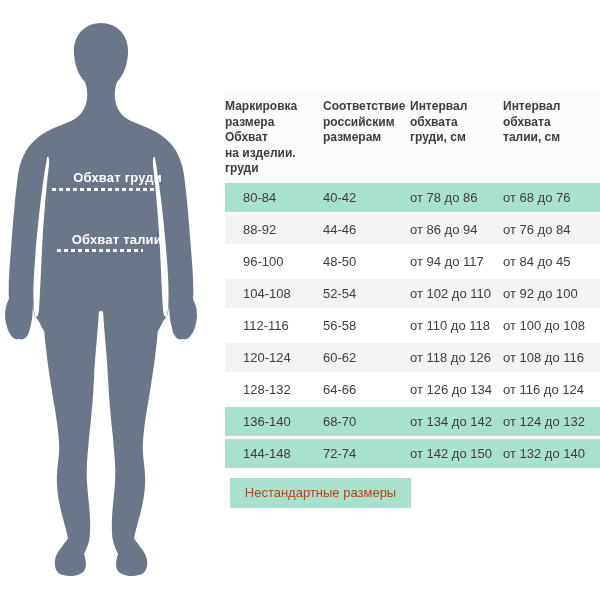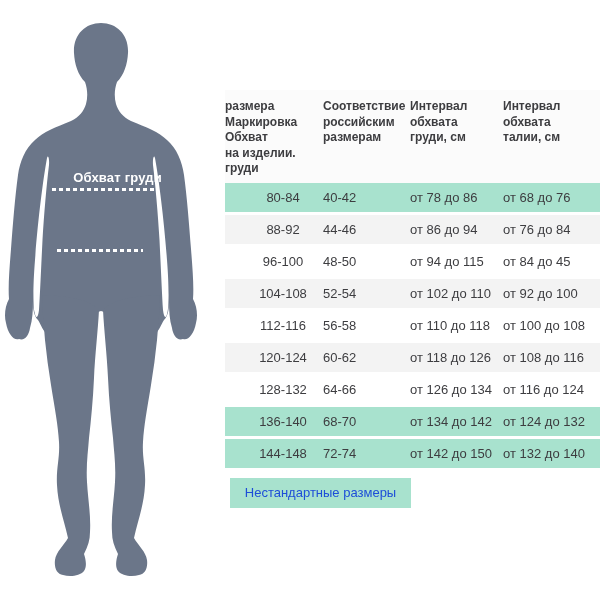--- a/index.html
+++ b/index.html
@@ -39,27 +39,27 @@
 
   .trow {
     display: grid; grid-template-columns: 98px 87px 93px 97px;
     height: 29px; margin-bottom: 3px; align-items: center;
   }
   .trow.white { background: #ffffff; }
   .trow.gray  { background: #f3f3f3; }
   .trow.green { background: #a8e2ce; }
 
   .cell { font-size: 13px; color: #3d3d40; line-height: 29px; white-space: nowrap; }
-  .cell.first { padding-left: 18px; text-align: center; }
+  .cell.first { padding-left: 18px; }
 
   .nonstandard-btn {
     position: absolute; left: 230px; top: 478px; width: 181px; height: 30px;
     background: #a8e2ce; border: none; cursor: pointer;
     font-family: "Liberation Sans", "DejaVu Sans", sans-serif;
-    font-size: 13px; color: #1d4ed8; text-align: center; line-height: 30px;
+    font-size: 13px; color: #c2410c; text-align: center; line-height: 30px;
     display: block;
   }
 </style>
 </head>
 <body>
 
 <div class="stage">
 
   <div class="figure-wrap">
     <svg width="210" height="600" viewBox="0 0 210 600" aria-hidden="true">
@@ -144,29 +144,30 @@
                  C 166 320 164 318 163 310
                  C 162 295 161 270 159.5 240
                  C 158 215 155.5 185 153 165
                  C 152.5 158 154 154 155 158 Z"></path>
       </g>
     </svg>
 
     <div class="measure-label chest">Обхват груди</div>
     <div class="measure-line chest"></div>
 
+    <div class="measure-label waist">Обхват талии</div>
     <div class="measure-line waist"></div>
   </div>
 
   <div class="size-table">
 
     <div class="thead">
       <div class="th pad">
+        <div>Маркировка</div>
         <div>размера</div>
-        <div>Маркировка</div>
         <div>Обхват</div>
         <div>на изделии.</div>
         <div>груди</div>
       </div>
       <div class="th">
         <div>Соответствие</div>
         <div>российским</div>
         <div>размерам</div>
       </div>
       <div class="th">
@@ -191,21 +192,21 @@
     <div class="trow gray">
       <div class="cell first">88-92</div>
       <div class="cell">44-46</div>
       <div class="cell">от 86 до 94</div>
       <div class="cell">от 76 до 84</div>
     </div>
 
     <div class="trow white">
       <div class="cell first">96-100</div>
       <div class="cell">48-50</div>
-      <div class="cell">от 94 до 115</div>
+      <div class="cell">от 94 до 117</div>
       <div class="cell">от 84 до 45</div>
     </div>
 
     <div class="trow gray">
       <div class="cell first">104-108</div>
       <div class="cell">52-54</div>
       <div class="cell">от 102 до 110</div>
       <div class="cell">от 92 до 100</div>
     </div>
 

